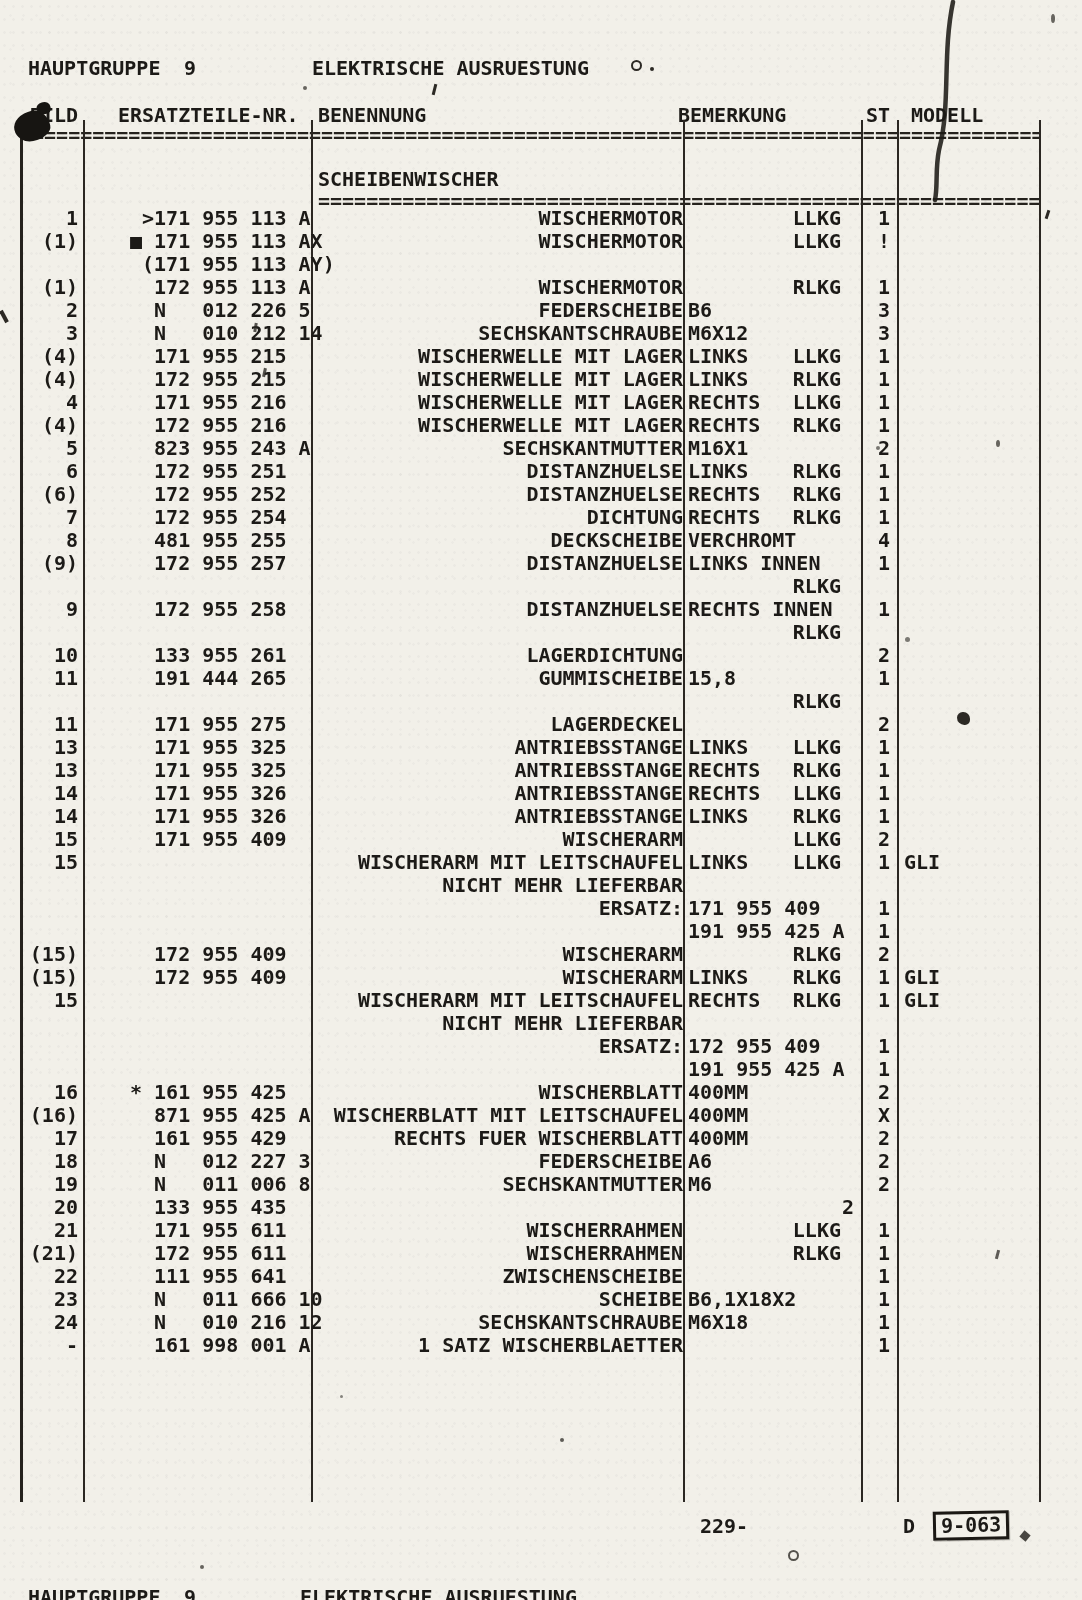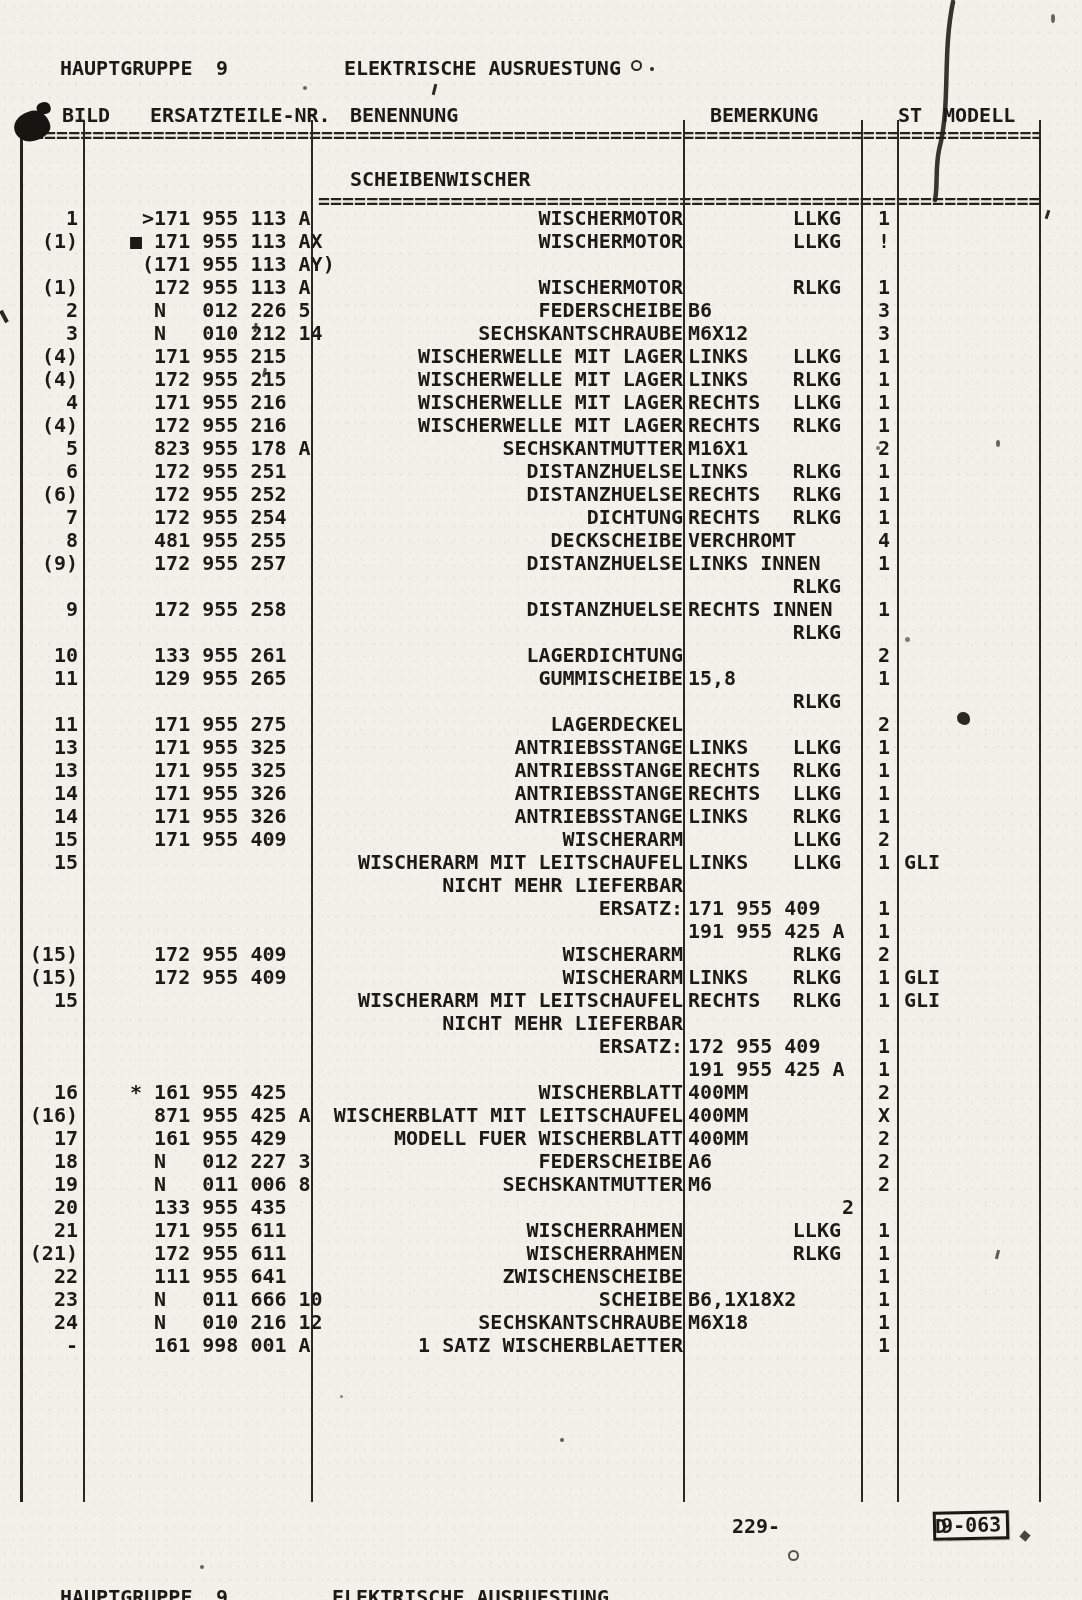--- a/index.html
+++ b/index.html
@@ -11,21 +11,21 @@
     color:#1c1a17;
     background:
       radial-gradient(rgba(0,0,0,0.028) 1px, transparent 1.3px) 0 0/9px 13px,
       radial-gradient(rgba(0,0,0,0.022) 1px, transparent 1.3px) 4px 7px/13px 17px,
       #f2f0e9;
     font-family:"DejaVu Sans Mono","Liberation Mono",monospace;
     font-weight:700;
     font-size:20px;
     line-height:23px;
   }
-  .abs{position:absolute;white-space:pre;margin-left:32px;}
+  .abs{position:absolute;white-space:pre;}
   
   .vline{position:absolute;top:120px;height:1382px;width:2px;background:#2b2722;}
   .vline.thick{width:3px;background:#25221d;}
   
   .sep{position:absolute;height:18px;overflow:hidden;letter-spacing:0;color:#25221d;}
   
   #rows{position:absolute;left:20px;top:207px;width:1021px;}
   .row{display:grid;grid-template-columns:63px 228px 372px 178px 36px 144px;height:23px;}
   .c{white-space:pre;overflow:visible;}
   .c.bild{text-align:right;padding-right:5px;}
@@ -169,21 +169,21 @@
       <div class="c bild">(4)</div>
       <div class="c nr">  172 955 216</div>
       <div class="c ben"><span>WISCHERWELLE MIT LAGER</span><span></span></div>
       <div class="c bem"><span>RECHTS</span><span class="bem-r">RLKG</span></div>
       <div class="c st">1</div>
       <div class="c mod"></div>
     </div>
 
     <div class="row">
       <div class="c bild">5</div>
-      <div class="c nr">  823 955 178 A</div>
+      <div class="c nr">  823 955 243 A</div>
       <div class="c ben"><span>SECHSKANTMUTTER</span><span></span></div>
       <div class="c bem"><span>M16X1</span><span class="bem-r"></span></div>
       <div class="c st">2</div>
       <div class="c mod"></div>
     </div>
 
     <div class="row">
       <div class="c bild">6</div>
       <div class="c nr">  172 955 251</div>
       <div class="c ben"><span>DISTANZHUELSE</span><span></span></div>
@@ -259,21 +259,21 @@
       <div class="c bild">10</div>
       <div class="c nr">  133 955 261</div>
       <div class="c ben"><span>LAGERDICHTUNG</span><span></span></div>
       <div class="c bem"><span></span><span class="bem-r"></span></div>
       <div class="c st">2</div>
       <div class="c mod"></div>
     </div>
 
     <div class="row">
       <div class="c bild">11</div>
-      <div class="c nr">  129 955 265</div>
+      <div class="c nr">  191 444 265</div>
       <div class="c ben"><span>GUMMISCHEIBE</span><span></span></div>
       <div class="c bem"><span>15,8</span><span class="bem-r"></span></div>
       <div class="c st">1</div>
       <div class="c mod"></div>
     </div>
 
     <div class="row">
       <div class="c bild"></div>
       <div class="c nr"></div>
       <div class="c ben"><span></span><span></span></div>
@@ -441,21 +441,21 @@
       <div class="c ben"><span>WISCHERBLATT MIT LEITSCHAUFEL</span><span></span></div>
       <div class="c bem"><span>400MM</span><span class="bem-r"></span></div>
       <div class="c st">X</div>
       <div class="c mod"></div>
     </div>
 
 
     <div class="row">
       <div class="c bild">17</div>
       <div class="c nr">  161 955 429</div>
-      <div class="c ben"><span>MODELL FUER WISCHERBLATT</span><span></span></div>
+      <div class="c ben"><span>RECHTS FUER WISCHERBLATT</span><span></span></div>
       <div class="c bem"><span>400MM</span><span class="bem-r"></span></div>
       <div class="c st">2</div>
       <div class="c mod"></div>
     </div>
 
     <div class="row">
       <div class="c bild">18</div>
       <div class="c nr">  N   012 227 3</div>
       <div class="c ben"><span>FEDERSCHEIBE</span><span></span></div>
       <div class="c bem"><span>A6</span><span class="bem-r"></span></div>

